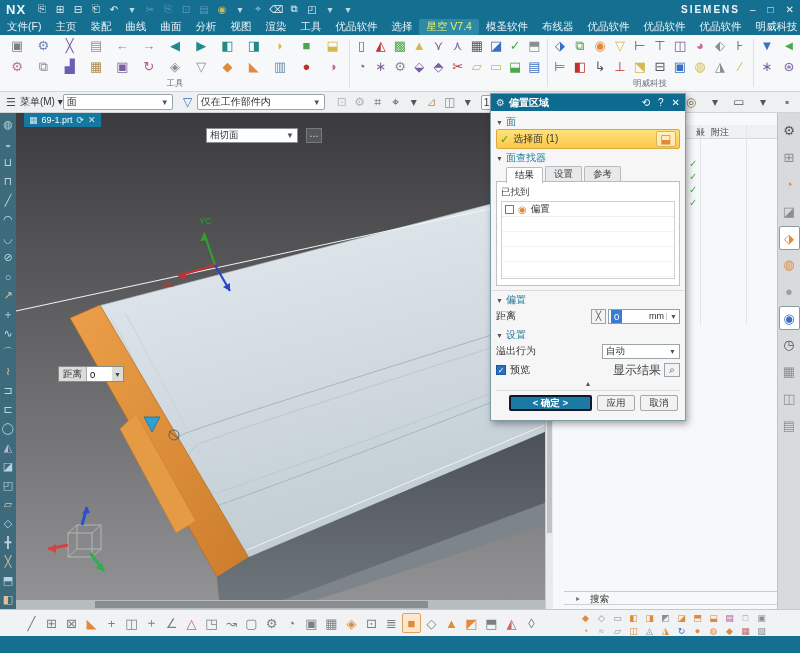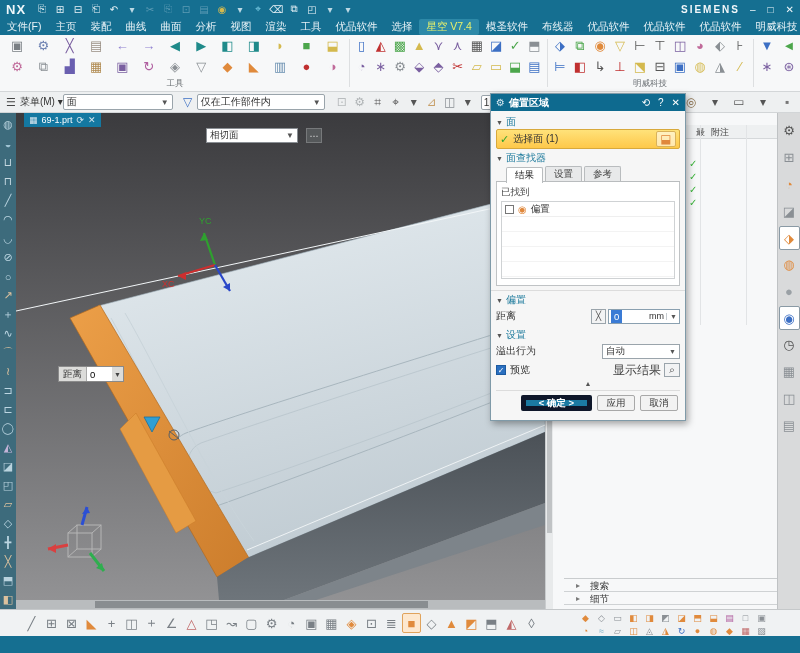--- a/index.html
+++ b/index.html
@@ -122,21 +122,21 @@
   .dd.w-overflow { width:78px; }
   .prev-row { display:flex; align-items:center; height:18px; }
   .prev-row .cb { width:10px; height:10px; background:#2a6fc0; border:1px solid #1c5aa0; color:#fff; font-size:8px; line-height:9px; text-align:center; margin-right:4px; }
   .prev-row .lbl { font-size:10px; color:#333; }
   .prev-row .right { margin-left:auto; display:flex; align-items:center; gap:3px; }
   .prev-row .sr { font-size:12px; color:#444; }
   .mag-btn { width:16px; height:14px; border:1px solid #9aa4ab; background:#f2f3f4; display:flex; align-items:center; justify-content:center; font-size:10px; color:#444; }
   .collapse { text-align:center; font-size:7px; color:#555; height:9px; line-height:9px; }
   .dlg-footer { display:flex; justify-content:flex-end; gap:5px; padding:4px 2px 0; border-top:1px solid #dcdcdc; margin-top:2px; }
   .btn { height:16px; font-size:9.5px; display:flex; align-items:center; justify-content:center; border-radius:2px; cursor:default; }
-  .btn.ok { background:#1b7aa2; color:#fff; border:5px solid #0f172a; padding:0 13px; font-weight:bold; }
+  .btn.ok { background:#1b7aa2; color:#fff; border:2px solid #0f172a; padding:0 22px; font-weight:bold; }
   .btn.plain { background:#f2f2f2; color:#333; border:1px solid #a8a8a8; width:38px; }
 
   
   .bottombar { position:absolute; left:0; top:609px; width:800px; height:27px; background:#f0f2f3; border-top:1px solid #c5c8ca; }
   .bb-row { position:absolute; left:22px; top:3px; display:flex; gap:1px; }
   .bb-row .ic { width:19px; height:20px; display:flex; align-items:center; justify-content:center; font-size:13px; }
   .bb-row .ic.boxed { background:#fde8cf; border:1px solid #e0a35c; border-radius:2px; }
   .bb-cluster { position:absolute; left:578px; top:1px; }
   .bb-cluster .crow { display:flex; gap:1px; height:13px; }
   .bb-cluster .ic { width:15px; display:flex; align-items:center; justify-content:center; font-size:9px; }
@@ -495,21 +495,20 @@
     <div class="nav-vline" style="left:200px;"></div>
     <div class="nav-checks">
         <span class="ck">✓</span>
         <span class="ck">✓</span>
         <span class="ck">✓</span>
         <span class="ck">✓</span>
       </div>
     <div class="nav-flag"></div>
     <div class="nav-sections">
         <div class="nav-sec">搜索</div>
-        <div class="nav-sec">细节</div>
       </div>
   </div>
 
   <div class="resbar">
       <span class="ic" style="color: rgb(85, 85, 85);">⚙</span>
       <span class="ic" style="color: rgb(138, 143, 148);">⊞</span>
       <span class="ic" style="color: rgb(224, 138, 60);">◔</span>
       <span class="ic" style="color: rgb(138, 143, 148);">◪</span>
       <span class="ic boxed" style="color: rgb(224, 138, 60);">⬗</span>
       <span class="ic" style="color: rgb(224, 138, 60);">◍</span>

